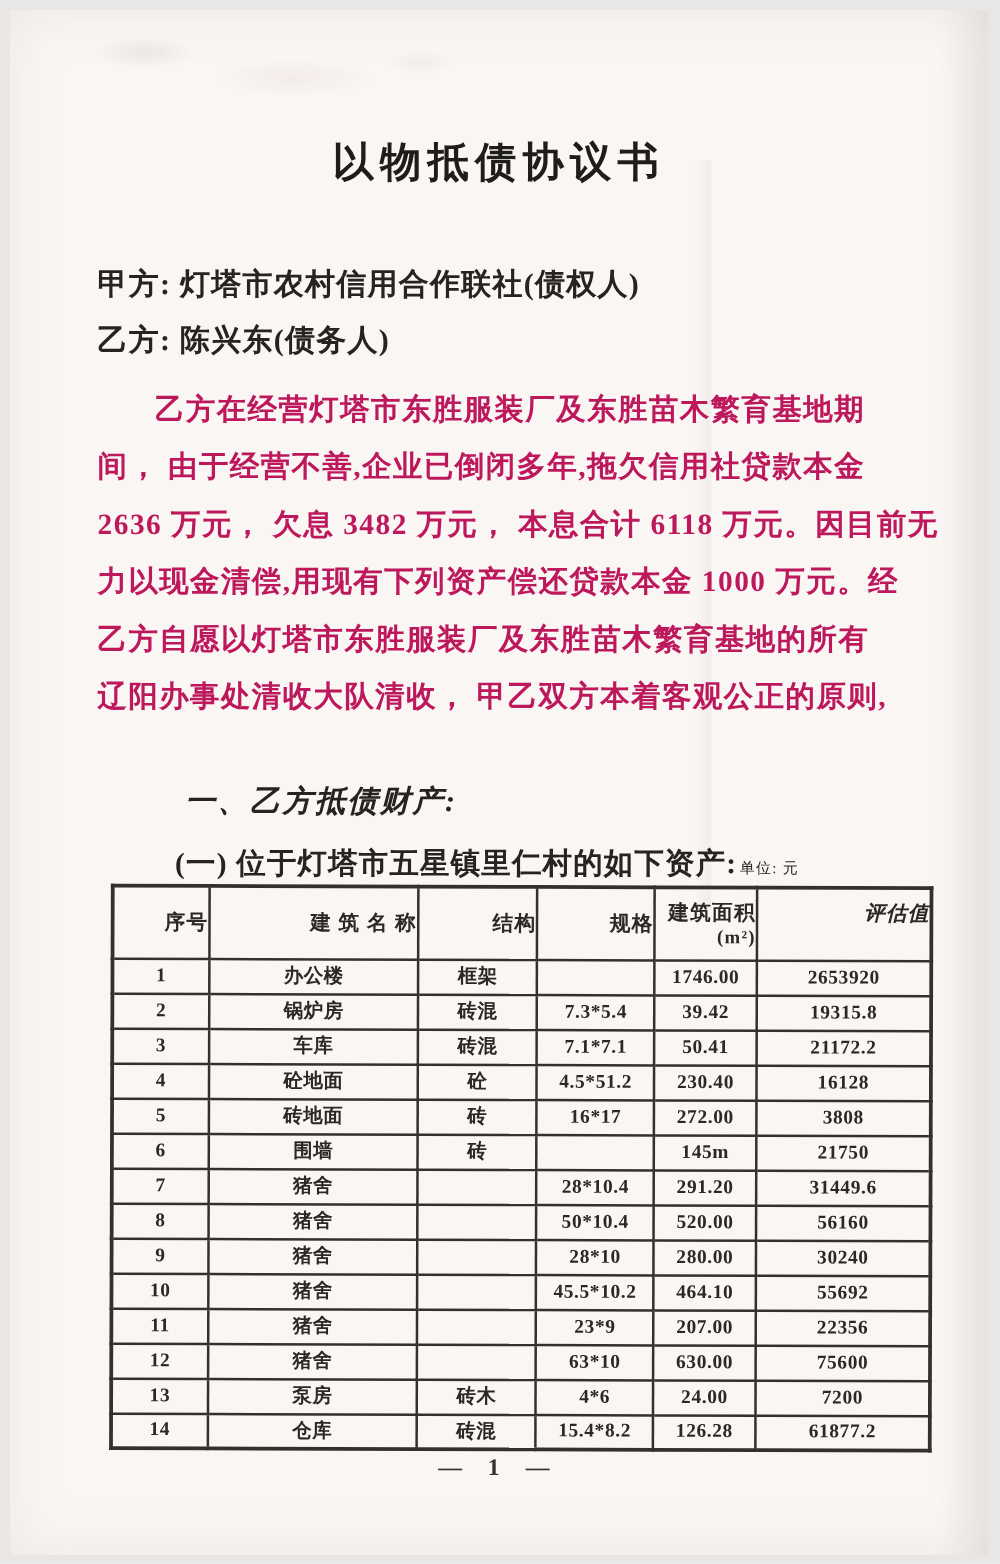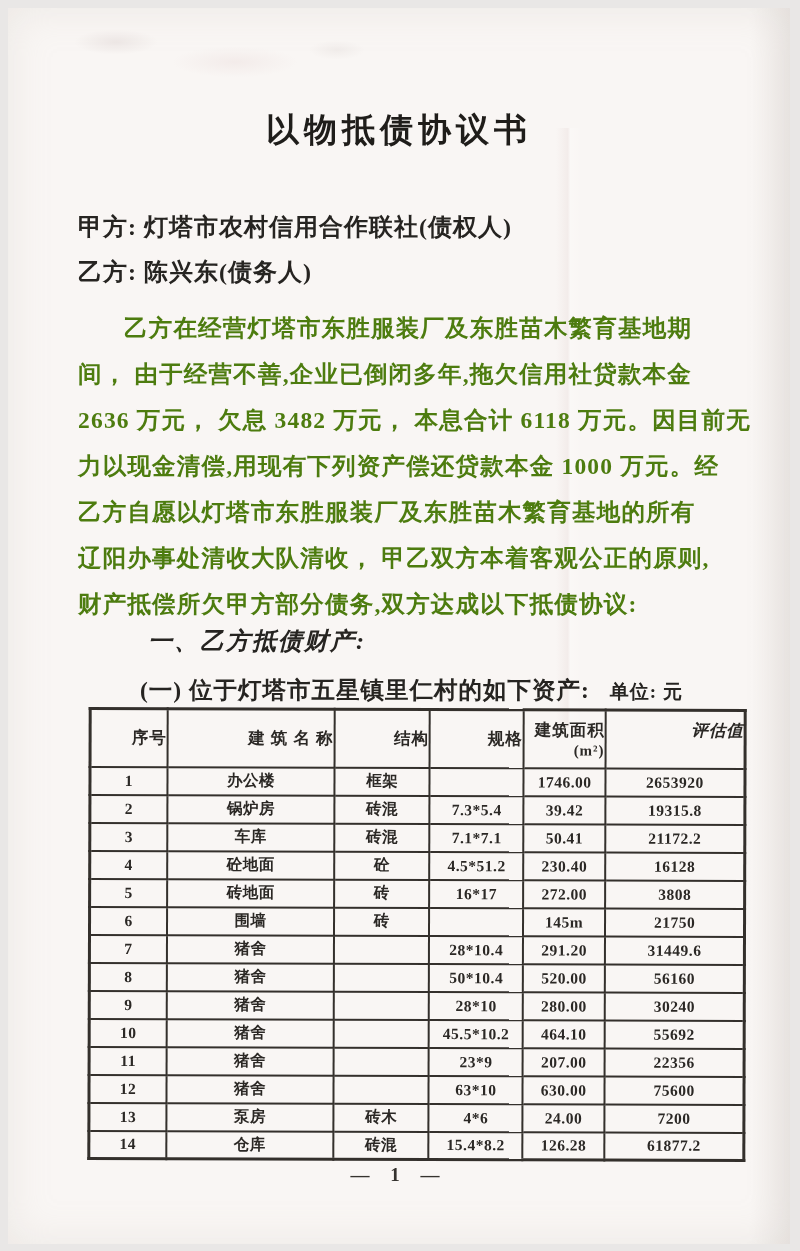--- a/index.html
+++ b/index.html
@@ -38,33 +38,33 @@
     text-align:center; font-size:33px; font-weight:700; letter-spacing:5px;
     color:#1f1d1a;
   }
   .party { position:absolute; left:70px; font-size:24px; font-weight:700; letter-spacing:1px; white-space:nowrap; }
   .party-a { top:203px; }
   .party-b { top:248px; }
 
   .paragraph { position:absolute; left:70px; top:297px; width:668px; }
   .para-line {
     height:46px; line-height:46px; font-size:23.5px; font-weight:700;
-    letter-spacing:1.2px; white-space:nowrap; color:#4d7c0f;
+    letter-spacing:1.2px; white-space:nowrap; color:#be185d;
   }
   .para-line:first-child { text-indent:46px; }
 
   .section-heading {
     position:absolute; left:140px; top:617px; font-size:24px; font-weight:700;
     letter-spacing:2px; white-space:nowrap;font-style:italic;
   }
   .subsection {
     position:absolute; left:132px; top:666px; font-size:23.5px; font-weight:700;
     letter-spacing:1px; white-space:nowrap;
   }
-  .unit-label { font-size:19px; font-weight:700; margin-left:20px; letter-spacing:1px; }
+  .unit-label { font-size:12px; font-weight:400; margin-left:2px; letter-spacing:1px; }
 
   .asset-table {
     position:absolute; left:80px; top:700px; width:658px;
     border-collapse:collapse;
     transform:rotate(0.18deg);
     font-weight:700; color:#2b2825;
   }
   .asset-table th, .asset-table td {
     border:2px solid #34302c;
     text-align:center; vertical-align:middle;
@@ -97,21 +97,20 @@
     <div class="party party-a">甲方: 灯塔市农村信用合作联社(债权人)</div>
     <div class="party party-b">乙方: 陈兴东(债务人)</div>
 
     <div class="paragraph">
         <div class="para-line">乙方在经营灯塔市东胜服装厂及东胜苗木繁育基地期</div>
         <div class="para-line">间， 由于经营不善,企业已倒闭多年,拖欠信用社贷款本金</div>
         <div class="para-line">2636 万元， 欠息 3482 万元， 本息合计 6118 万元。因目前无</div>
         <div class="para-line">力以现金清偿,用现有下列资产偿还贷款本金 1000 万元。经</div>
         <div class="para-line">乙方自愿以灯塔市东胜服装厂及东胜苗木繁育基地的所有</div>
         <div class="para-line">辽阳办事处清收大队清收， 甲乙双方本着客观公正的原则,</div>
-        <div class="para-line">财产抵偿所欠甲方部分债务,双方达成以下抵债协议:</div>
       </div>
 
     <div class="section-heading">一、乙方抵债财产:</div>
 
     <div class="subsection">
       <span>(一) 位于灯塔市五星镇里仁村的如下资产:</span><span class="unit-label">单位: 元</span>
     </div>
 
     <table class="asset-table">
       <colgroup>

